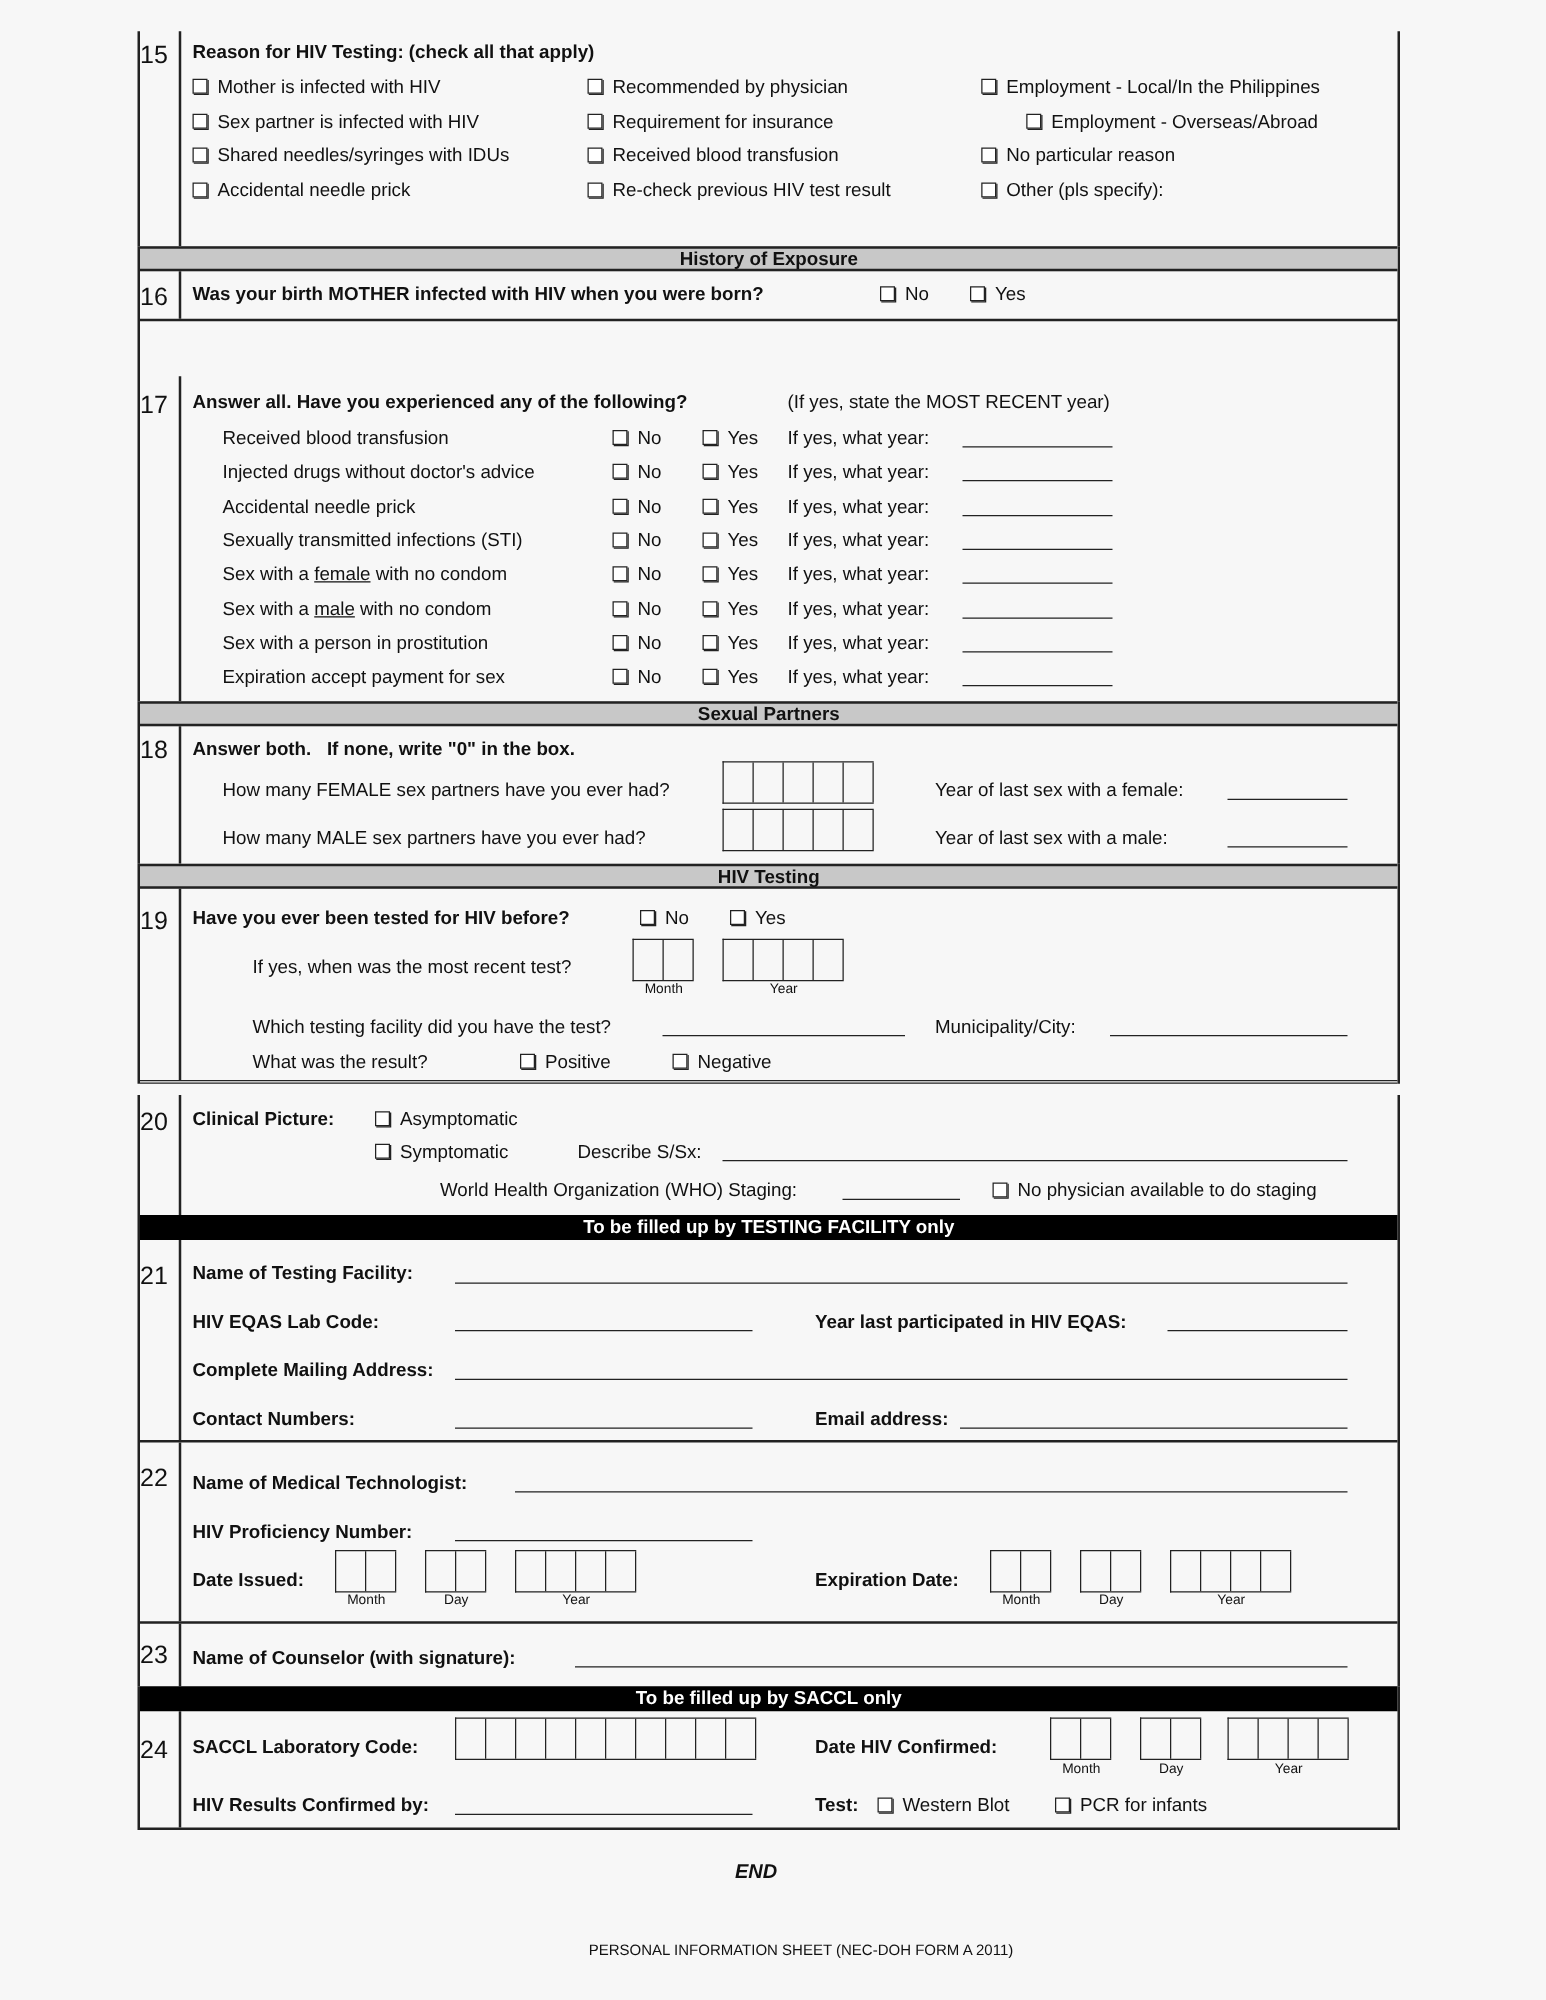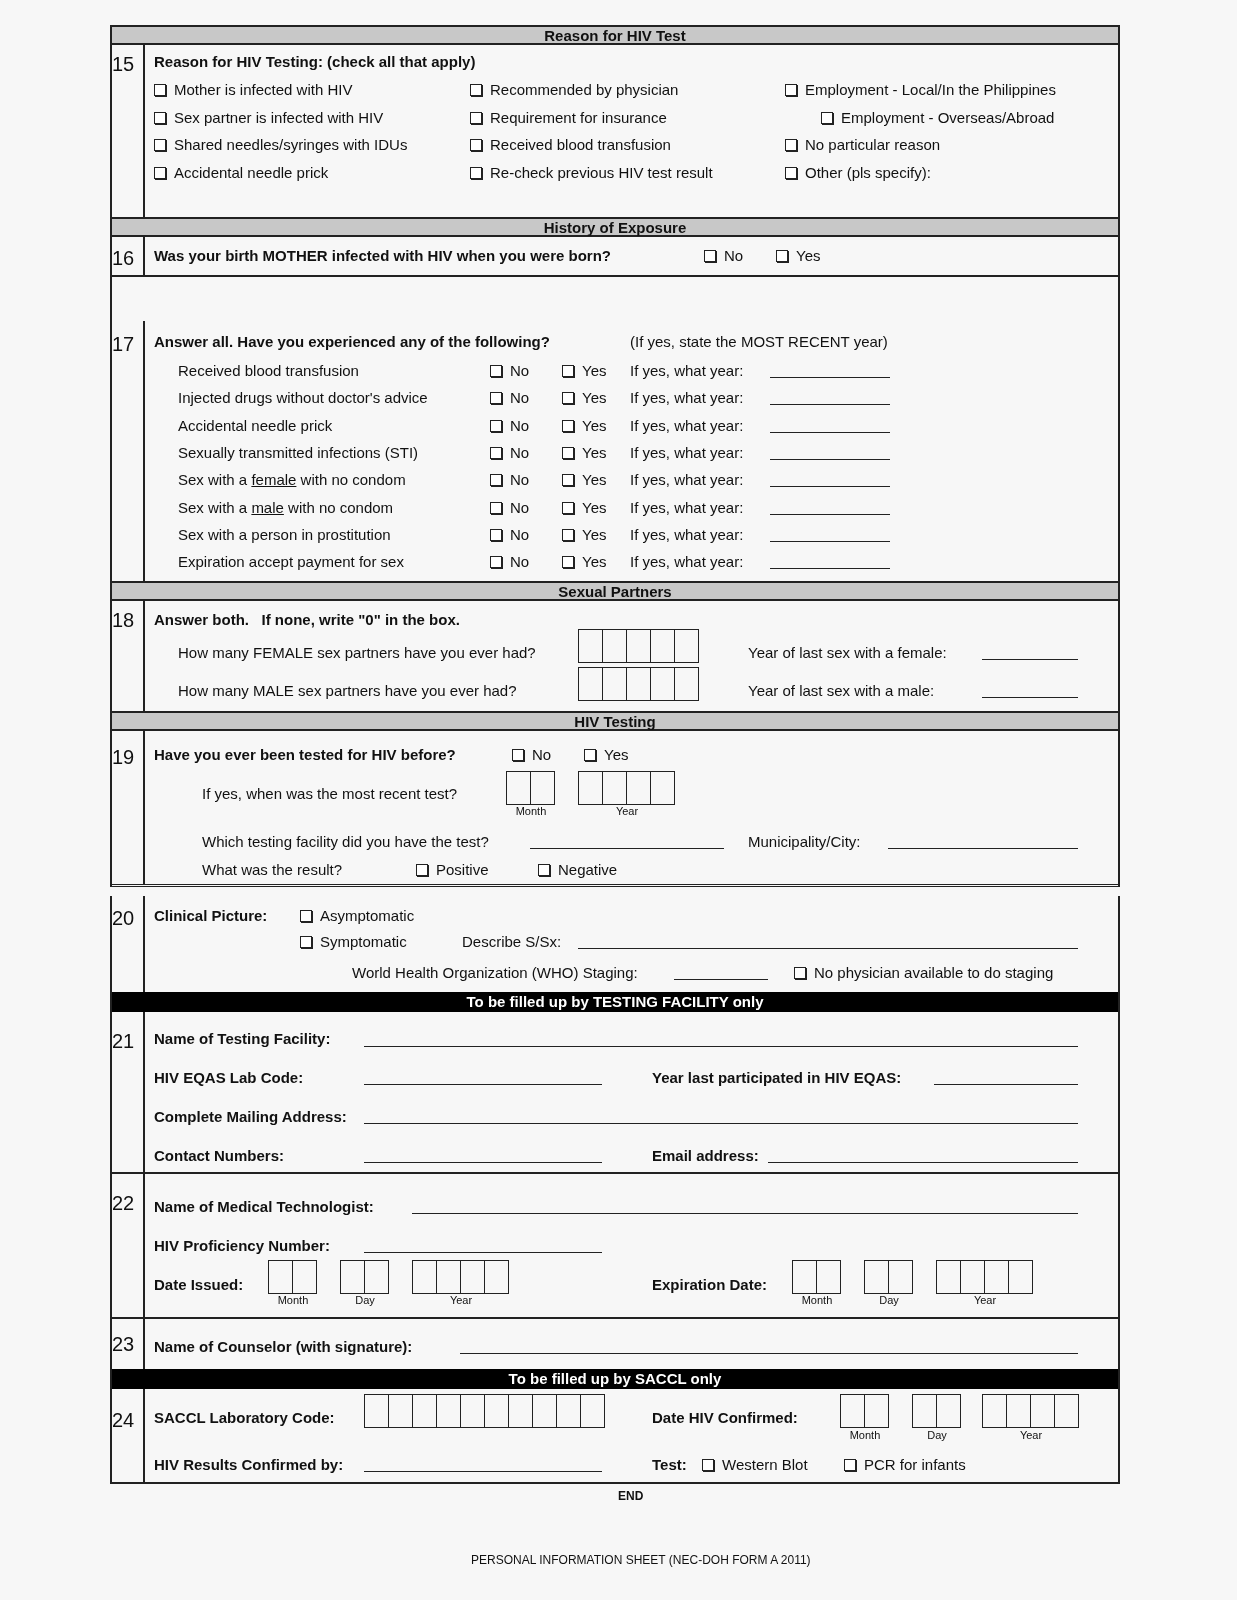--- a/index.html
+++ b/index.html
@@ -20,21 +20,20 @@
   .boxes span { width: 24px; border-right: 1.5px solid #222; display: block; }
   .small { position: absolute; font-size: 11px; text-align: center; white-space: nowrap; }
   .u { text-decoration: underline; }
 </style>
 </head>
 <body>
 
 <div class="form">
 
   <div class="block">
-    <div class="hdr-gray" style="border-top-width:2px;">Reason for HIV Test</div>
     <div class="row" style="height:172px;border-bottom:none;">
       <div class="num">15</div>
       <div class="abs b" style="left:42px;top:8px;">Reason for HIV Testing: (check all that apply)</div>
       <div id="q15cols">
           <div class="abs" style="left: 42px; top: 36px;"><span class="cb"></span><span>Mother is infected with HIV</span></div>
           <div class="abs" style="left: 42px; top: 63.5px;"><span class="cb"></span><span>Sex partner is infected with HIV</span></div>
           <div class="abs" style="left: 42px; top: 91px;"><span class="cb"></span><span>Shared needles/syringes with IDUs</span></div>
           <div class="abs" style="left: 42px; top: 118.5px;"><span class="cb"></span><span>Accidental needle prick</span></div>
           <div class="abs" style="left: 358px; top: 36px;"><span class="cb"></span><span>Recommended by physician</span></div>
           <div class="abs" style="left: 358px; top: 63.5px;"><span class="cb"></span><span>Requirement for insurance</span></div>
@@ -282,14 +281,14 @@
       <div class="small" style="left:870px;top:40px;width:98px;">Year</div>
       <div class="abs b" style="left:42px;top:67px;">HIV Results Confirmed by:</div>
       <div class="line" style="left:252px;width:238px;top:82px;"></div>
       <div class="abs b" style="left:540px;top:67px;">Test:</div>
       <div class="abs" style="left:590px;top:67px;"><span class="cb"></span><span>Western Blot</span></div>
       <div class="abs" style="left:732px;top:67px;"><span class="cb"></span><span>PCR for infants</span></div>
     </div>
   </div>
 </div>
 
-<div class="abs b" style="left:618px;top:1489px;font-size:12px;">END</div>
+<div class="abs b" style="left:588px;top:1489px;font-size:16px;font-style:italic;">END</div>
 <div class="abs" style="left:471px;top:1553px;font-size:12px;">PERSONAL INFORMATION SHEET (NEC-DOH FORM A 2011)</div>
 
 </body></html>

